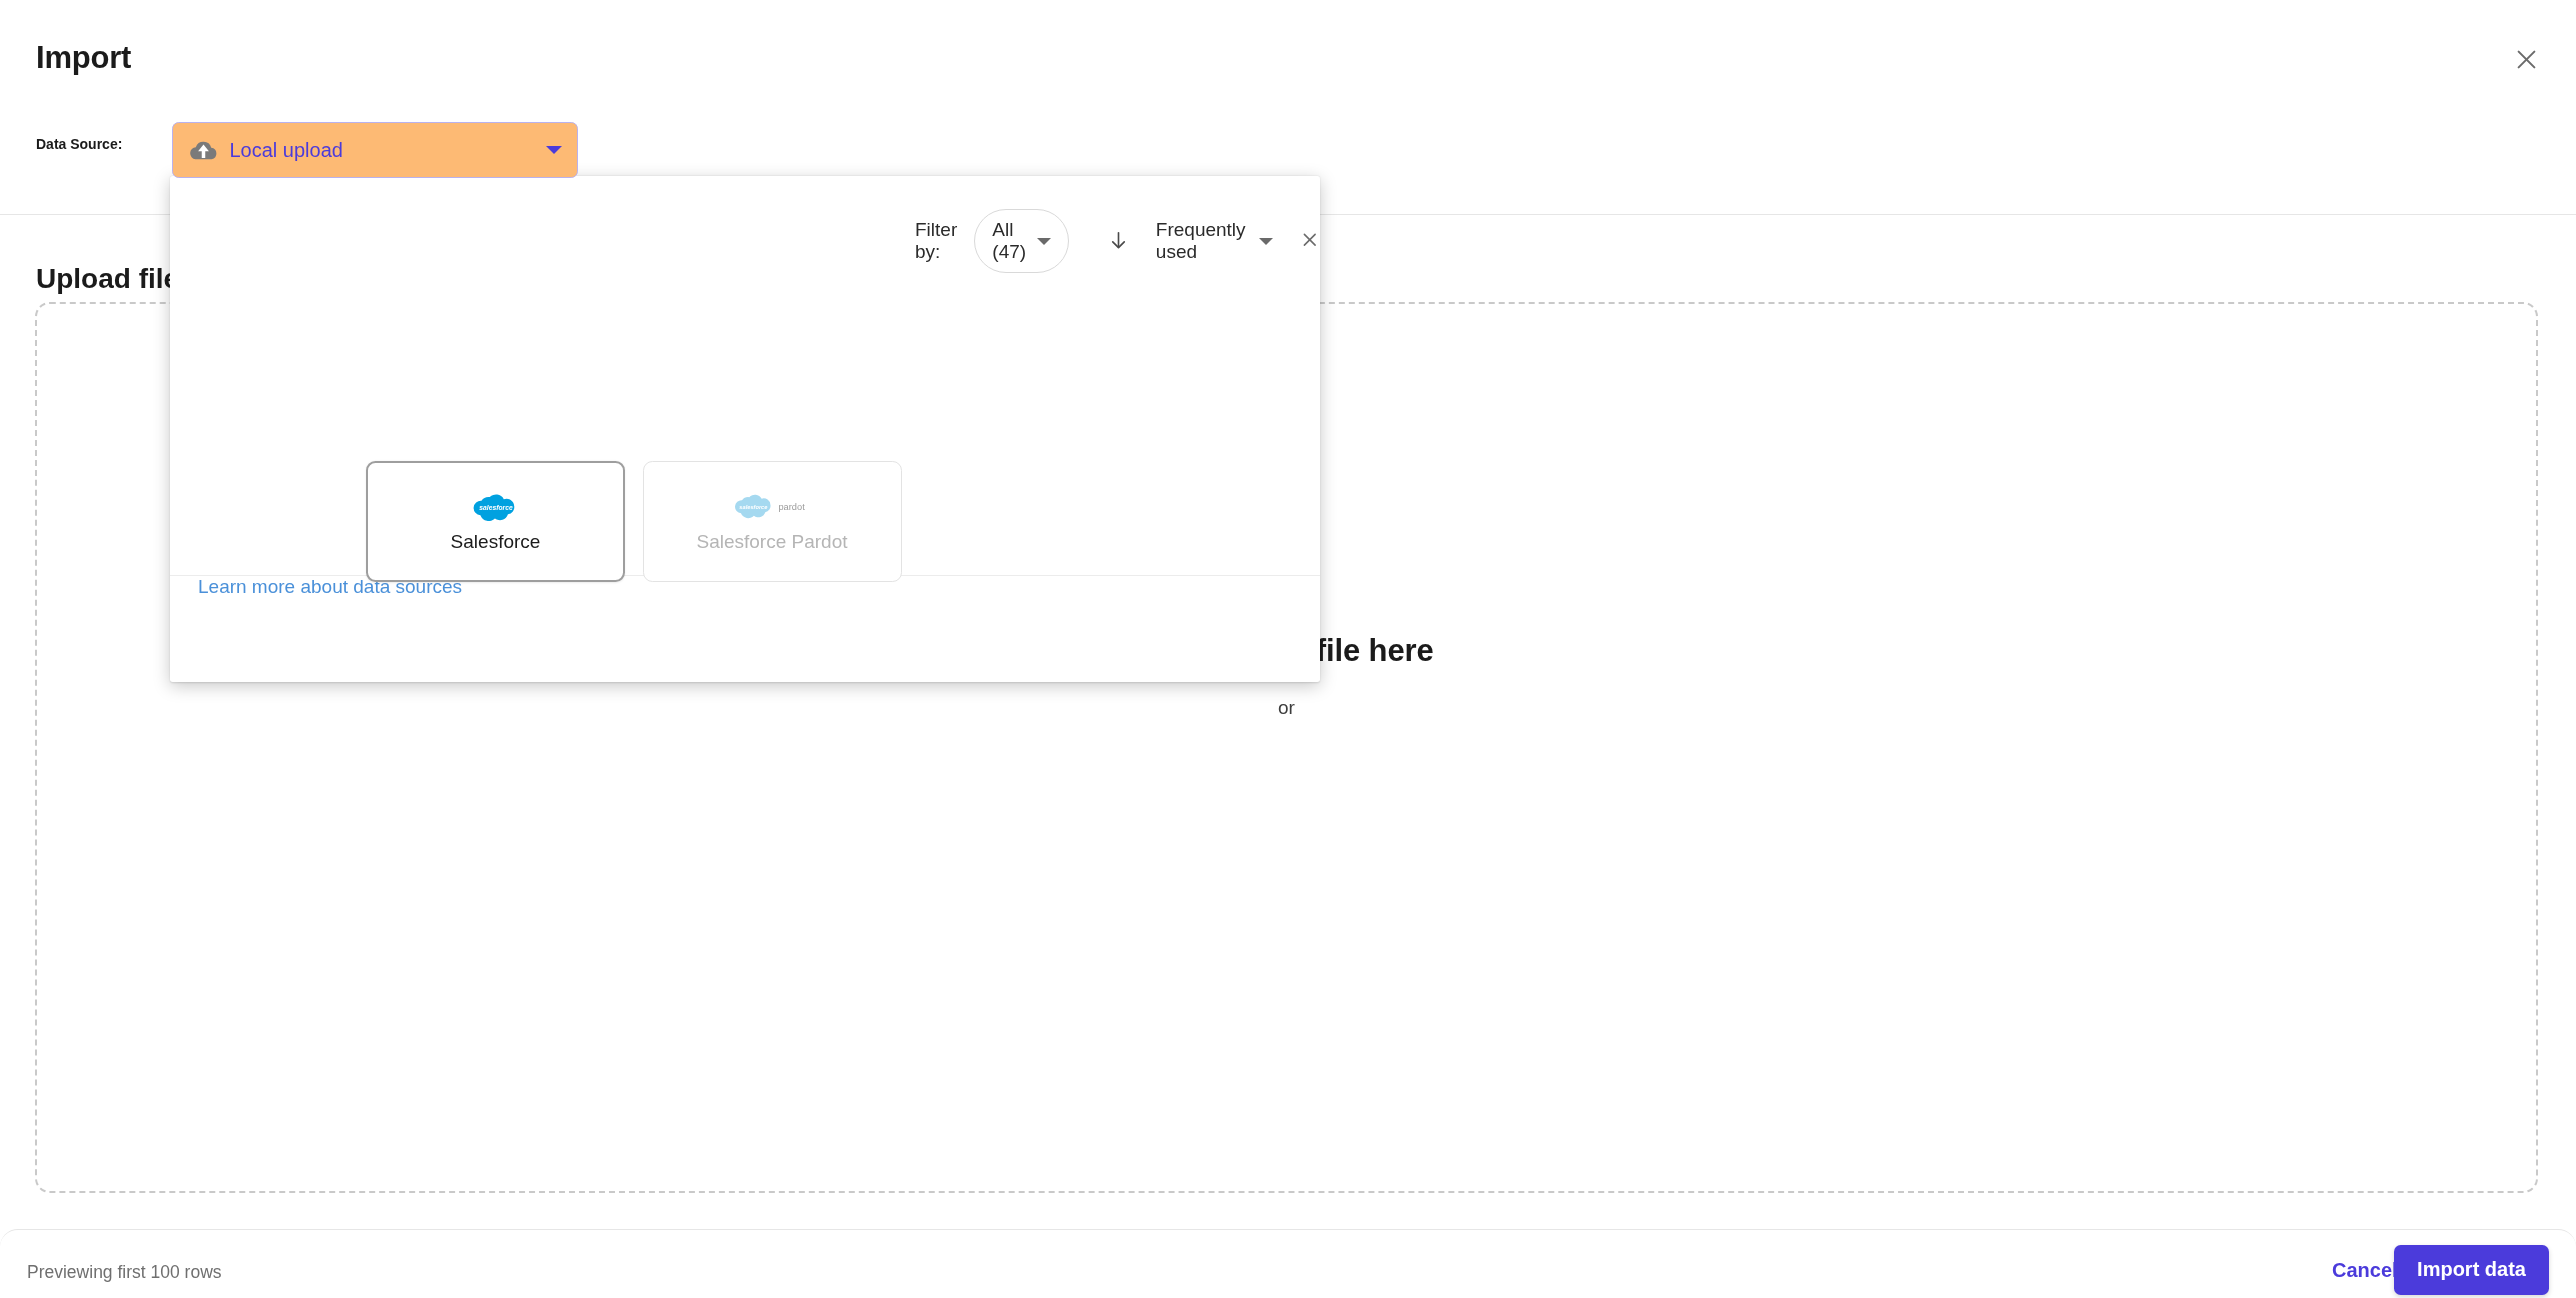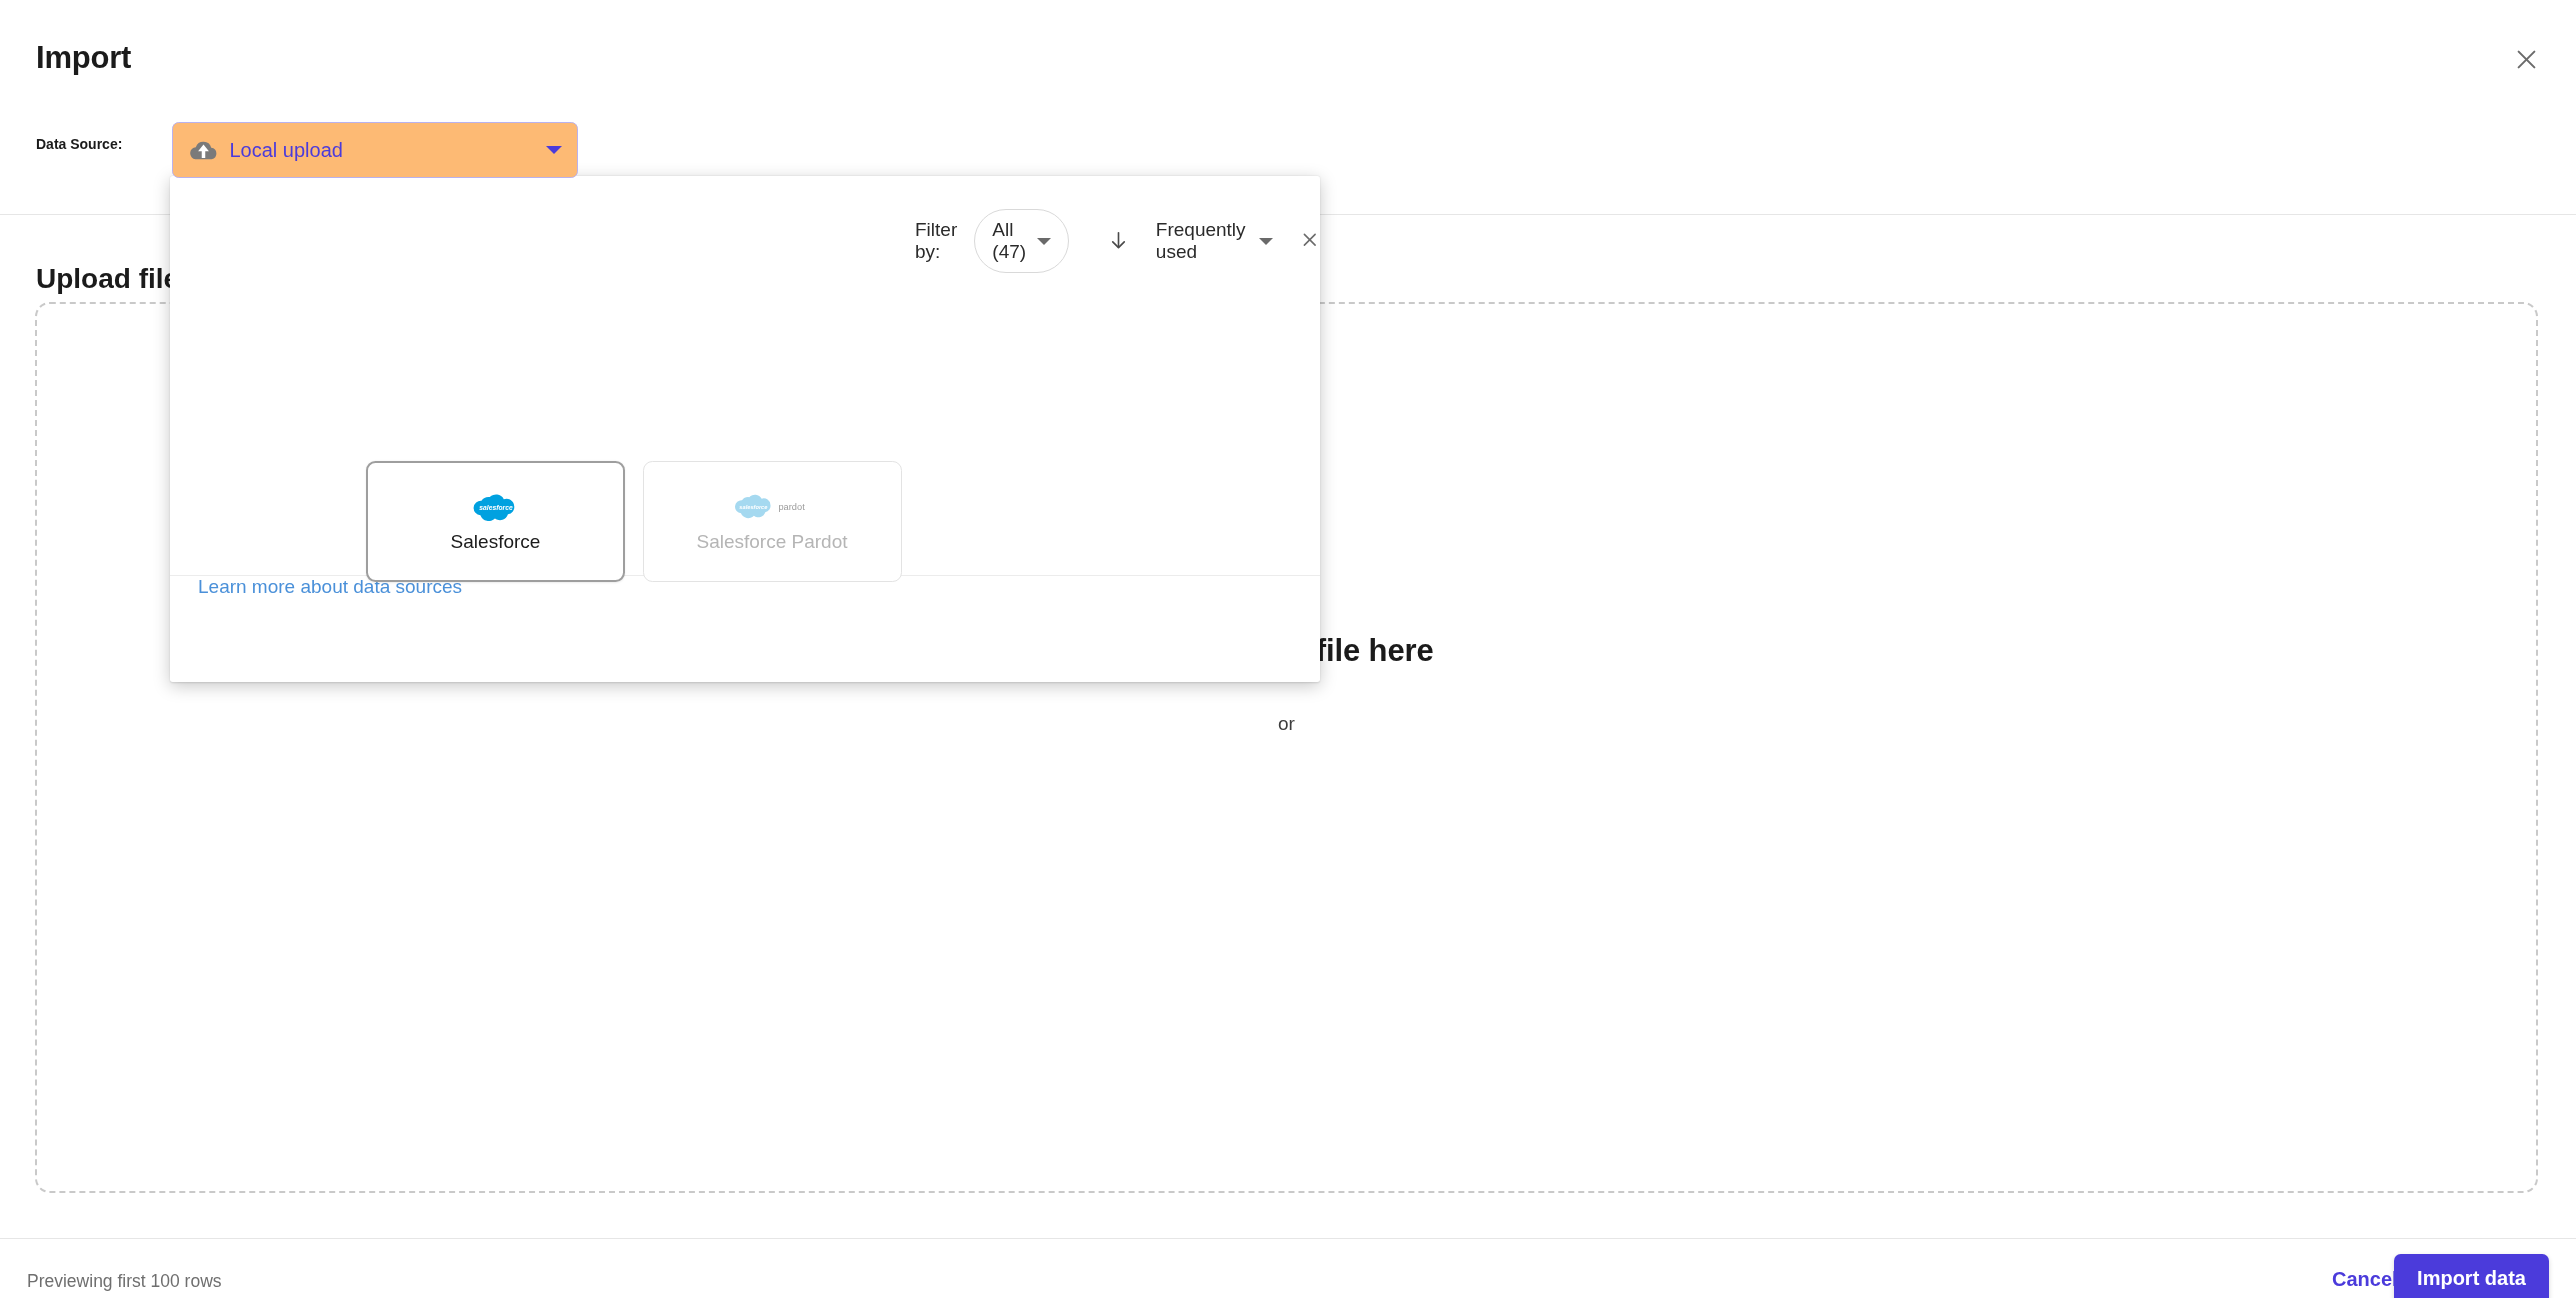--- a/index.html
+++ b/index.html
@@ -116,21 +116,21 @@
     top: 329px;
     text-align: center;
   }
   .dz-title {
     font-size: 31px;
     font-weight: 700;
     color: #1b1b1b;
     letter-spacing: -0.1px;
   }
   .dz-or {
-    margin-top: 44px;
+    margin-top: 28px;
     font-size: 19px;
     color: #3d3d3d;
   }
   .dz-btn {
     margin-top: 42px;
     display: inline-flex;
     align-items: center;
     gap: 12px;
     background: #4b3bdb;
     color: #fff;
@@ -142,23 +142,24 @@
     font-family: "Liberation Sans", sans-serif;
     cursor: pointer;
     box-shadow: 0 2px 5.4px rgba(0,0,0,0.18);
   }
   .dz-btn svg { display:block; }
 
   
   .modal-footer {
     position: absolute;
     left: 0; bottom: 0;
-    width: 2576px; height: 61px;
+    width: 2576px; height: 70px;
     border-top: 1.3px solid #e6e6e6;
     background: #fff;
+    border-radius: 18px;
   }
   .footer-note {
     position: absolute;
     left: 27px; top: 32px;
     font-size: 17.5px;
     color: #6f6f6f;
   }
   .btn-cancel {
     position: absolute;
     right: 165px; top: 20px;

